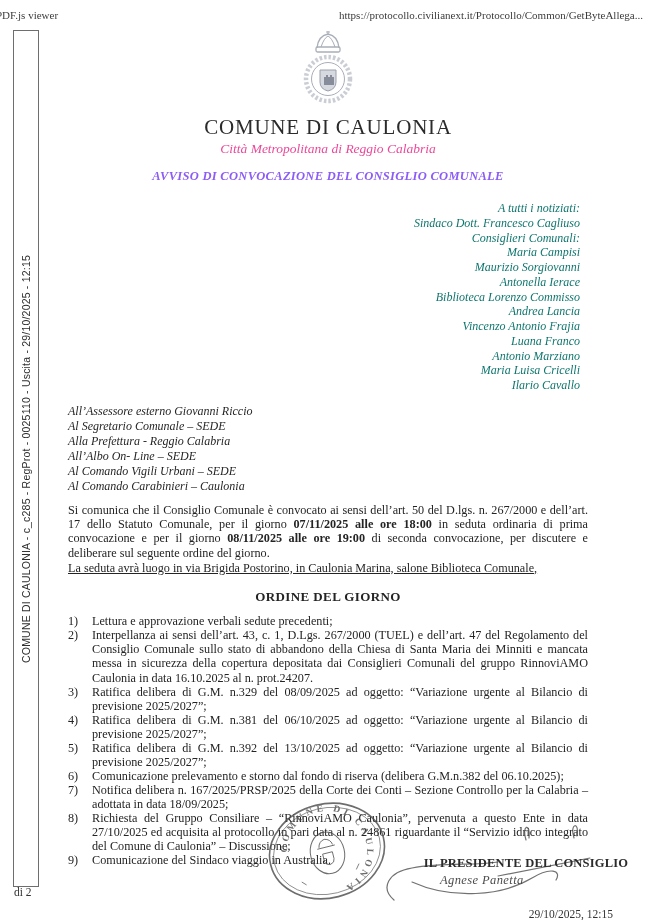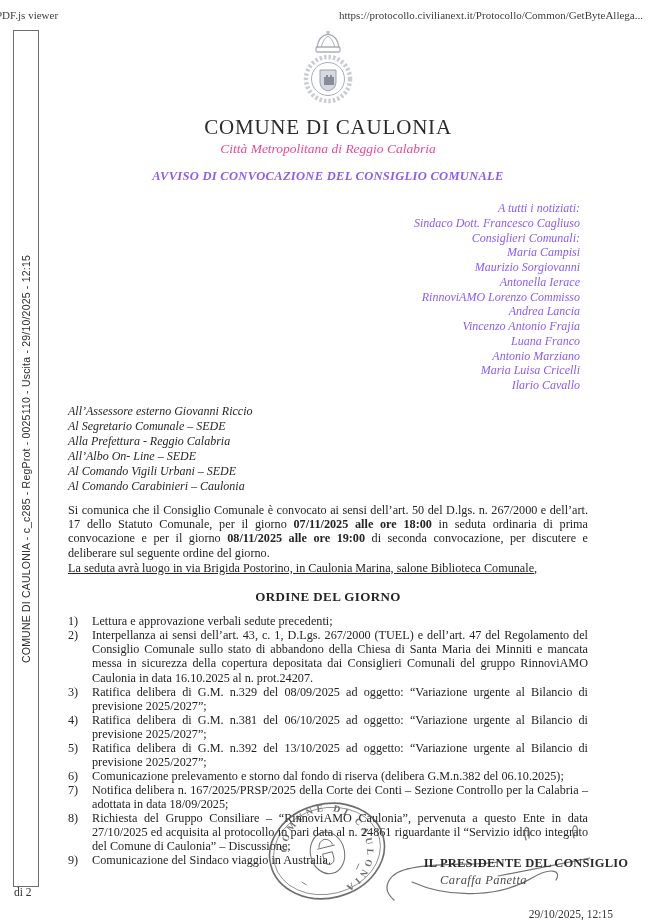--- a/index.html
+++ b/index.html
@@ -19,21 +19,21 @@
     position:absolute;left:20px;top:663px;height:13px;white-space:nowrap;
     transform-origin:0 0;transform:rotate(-90deg);
     font-family:"Liberation Sans",sans-serif;font-size:10.5px;color:#2e2e2e;letter-spacing:.2px;
   }
   
   .page-content{position:absolute;left:68px;top:30px;width:520px;}
   .coa{display:block;margin:0 auto;}
   .municipality{text-align:center;font-size:21px;letter-spacing:.8px;margin-top:5px;color:#2b2b2b;}
   .subtitle{text-align:center;font-style:italic;font-size:13.5px;margin-top:1px;color:#ec4899;}
   .notice-title{text-align:center;font-weight:bold;font-style:italic;font-size:12.5px;letter-spacing:.3px;margin-top:12px;color:#8b5cf6;}
-  .recipients{margin-top:17px;text-align:right;font-style:italic;font-size:12px;line-height:1.23;padding-right:8px;color:#8b5cf6;}
+  .recipients{margin-top:17px;text-align:right;font-style:italic;font-size:12px;line-height:1.23;padding-right:8px;color:#0f766e;}
   .offices{margin-top:11px;text-align:left;font-style:italic;font-size:12px;line-height:1.26;padding-right:8px;color:#262626;}
   .bodypara{margin-top:9px;font-size:12.2px;line-height:1.15;text-align:justify;}
   .bodypara .b{font-weight:bold;}
   .venue{font-size:12.2px;line-height:1.3;text-decoration:underline;margin-top:1px;}
   .agenda-title{margin-top:13px;text-align:center;font-weight:bold;font-size:13px;letter-spacing:.4px;}
   .agenda-list{margin-top:9px;}
   .agenda-item{display:flex;font-size:12.2px;line-height:1.15;}
   .agenda-num{flex:none;width:24px;}
   .agenda-text{flex:1;text-align:justify;}
   
@@ -71,21 +71,21 @@
   <div class="subtitle">Città Metropolitana di Reggio Calabria</div>
   <div class="notice-title">AVVISO DI CONVOCAZIONE DEL CONSIGLIO COMUNALE</div>
 
   <div class="recipients" id="recipients-lines">
       <div>A tutti i notiziati:</div>
       <div>Sindaco Dott. Francesco Cagliuso</div>
       <div>Consiglieri Comunali:</div>
       <div>Maria Campisi</div>
       <div>Maurizio Sorgiovanni</div>
       <div>Antonella Ierace</div>
-      <div>RinnoviAMO Lorenzo Commisso</div>
+      <div>Biblioteca Lorenzo Commisso</div>
       <div>Andrea Lancia</div>
       <div>Vincenzo Antonio Frajia</div>
       <div>Luana Franco</div>
       <div>Antonio Marziano</div>
       <div>Maria Luisa Cricelli</div>
       <div>Ilario Cavallo</div>
     </div>
   <div class="offices" id="office-lines">
       <div>All’Assessore esterno Giovanni Riccio</div>
       <div>Al Segretario Comunale – SEDE</div>
@@ -160,17 +160,17 @@
   <svg class="sig-ink" width="232" height="90" viewBox="0 0 232 90">
     <g stroke="#4a4a4a" stroke-width="1.2" fill="none" stroke-linecap="round" opacity="0.78">
       <path d="M148 20 C143 5 153 2 151 18"></path>
       <path d="M196 18 C191 3 202 1 199 16"></path>
       <path d="M16 80 C2 68 10 52 34 48 C66 42 96 46 120 42"></path>
       <path d="M34 62 C74 80 124 76 154 58 C172 47 184 50 178 60"></path>
       <path d="M120 56 C150 50 180 44 212 38"></path>
     </g>
   </svg>
   <div class="sig-role">IL PRESIDENTE DEL CONSIGLIO</div>
-  <div class="sig-name">Caraffa Panetta</div>
+  <div class="sig-name">Agnese Panetta</div>
 </div>
 
 <div class="footer-page">di 2</div>
 <div class="footer-time">29/10/2025, 12:15</div>
 
 </body></html>

